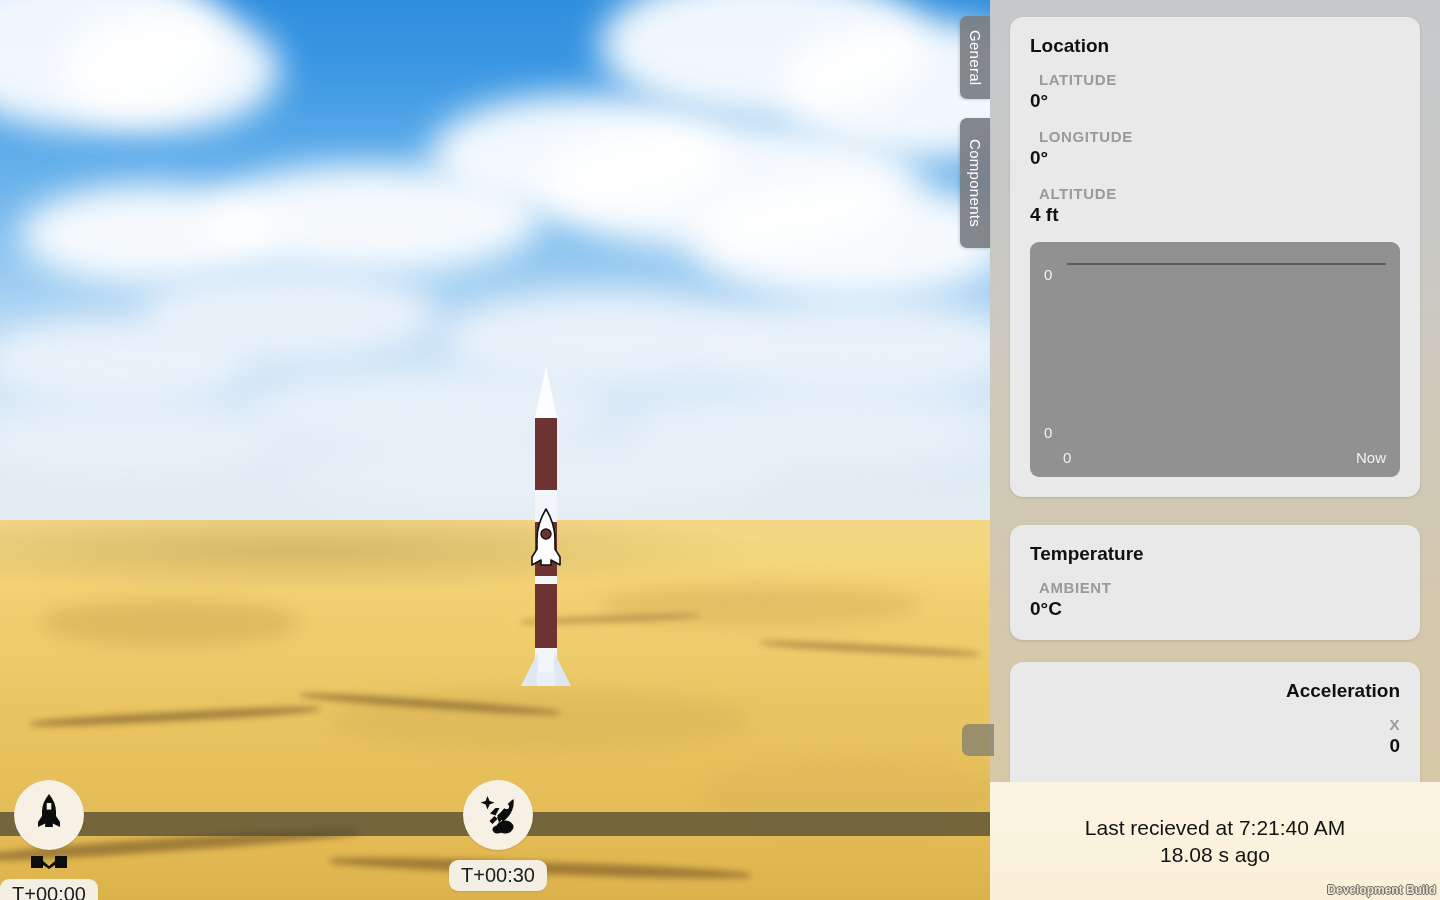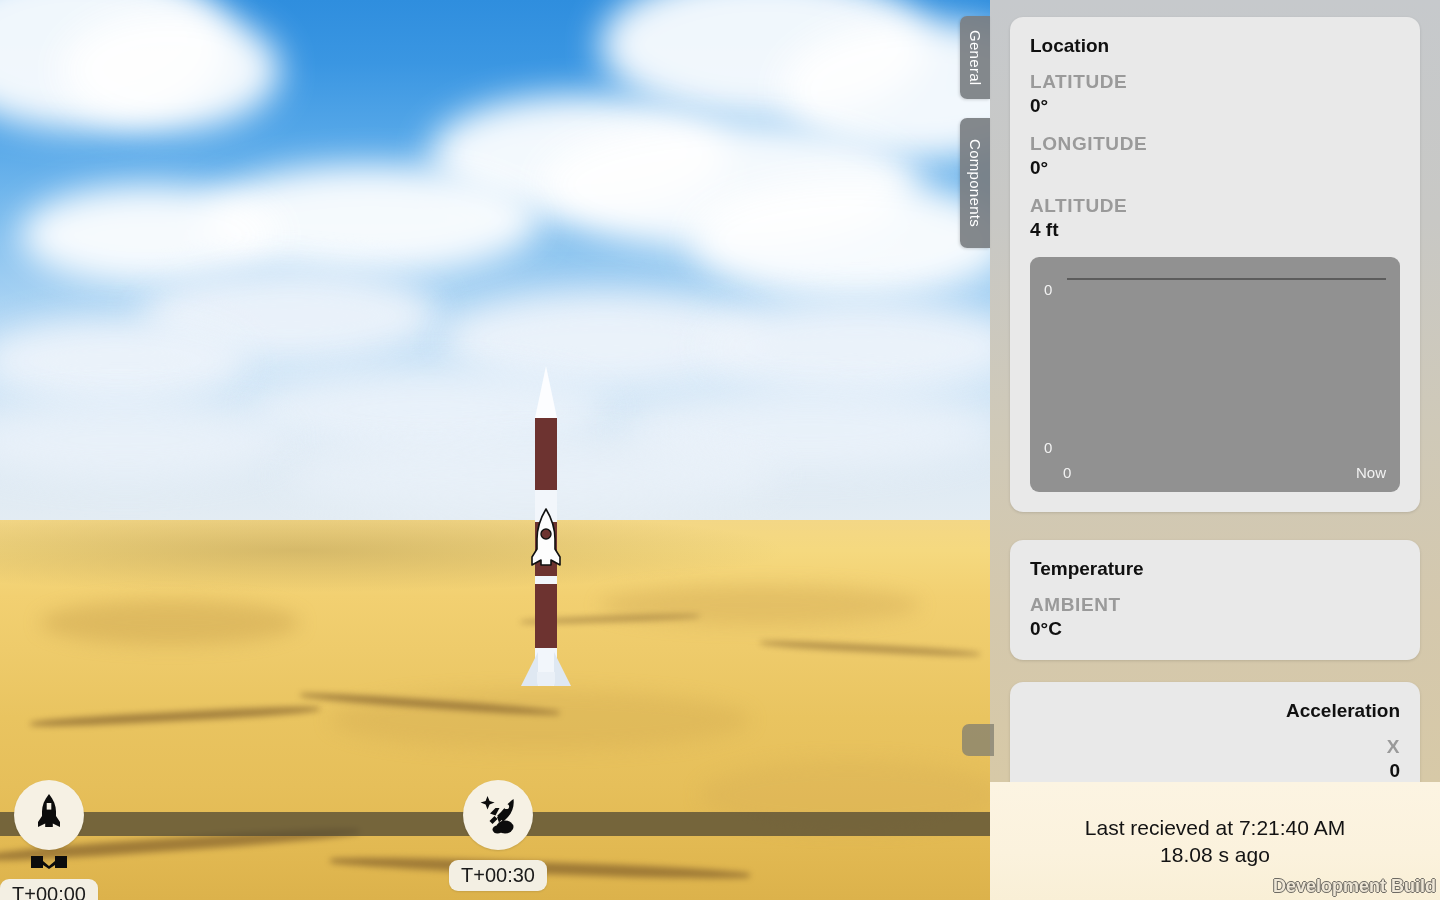--- a/index.html
+++ b/index.html
@@ -123,21 +123,21 @@
     position:absolute; left:990px; top:0; width:450px; height:782px;
     background:linear-gradient(to bottom,#c6c9cc 0%, #c8c8c5 28%, #cfc9b8 55%, #d4c8ad 78%, #d7c9a7 100%);
     overflow:hidden;
   }
   .card{
     background:#e9e9e9; border-radius:13px; margin:17px 20px 0 20px;
     padding:18px 20px 20px 20px;
     box-shadow:0 1px 3px rgba(0,0,0,.13);
   }
   .card h2{ font-size:19px; color:#101010; font-weight:bold; margin-bottom:14px; }
-  .field-label{ font-size:19px; color:#9a9a9a; font-weight:bold; letter-spacing:.6px; }
+  .field-label{ font-size:15px; color:#9a9a9a; font-weight:bold; letter-spacing:.6px;margin-left:9px; }
   .field-value{ font-size:19px; color:#101010; font-weight:bold; margin-top:2px; margin-bottom:16px; }
   .field-value:last-child{ margin-bottom:0; }
 
   .graph{
     position:relative; background:#919191; border-radius:9px;
     height:235px; margin-top:4px;
   }
   .g-line{ position:absolute; left:37px; right:14px; top:21px; height:2px; background:#5c5c5c; }
   .g-ymax{ position:absolute; left:14px; top:24px; font-size:15px; color:#f2f2f2; }
   .g-ymin{ position:absolute; left:14px; bottom:36px; font-size:15px; color:#f2f2f2; }
@@ -146,21 +146,21 @@
 
   
   #statusbar{
     position:absolute; left:990px; top:782px; width:450px; height:118px;
     background:linear-gradient(to bottom,#fcf4e2 0%, #fbf2dd 60%, #f9efd6 100%);
     display:flex; flex-direction:column; align-items:center; justify-content:center;
   }
   #statusbar .l1{ font-size:21px; color:#131313; }
   #statusbar .l2{ font-size:21px; color:#131313; margin-top:3px; }
   #devbuild{
-    position:absolute; right:4px; bottom:3px; font-size:18px; font-weight:bold;
+    position:absolute; right:4px; bottom:3px; font-size:12px; font-weight:bold;
     color:#efe7d6; text-shadow:0 1px 0 #6d6a63, 1px 0 0 #6d6a63, -1px 0 0 #6d6a63, 0 -1px 0 #6d6a63;
     z-index:40;
   }
 </style>
 </head>
 <body>
 
 <div id="viewport">
 
   <div class="sky"></div>

